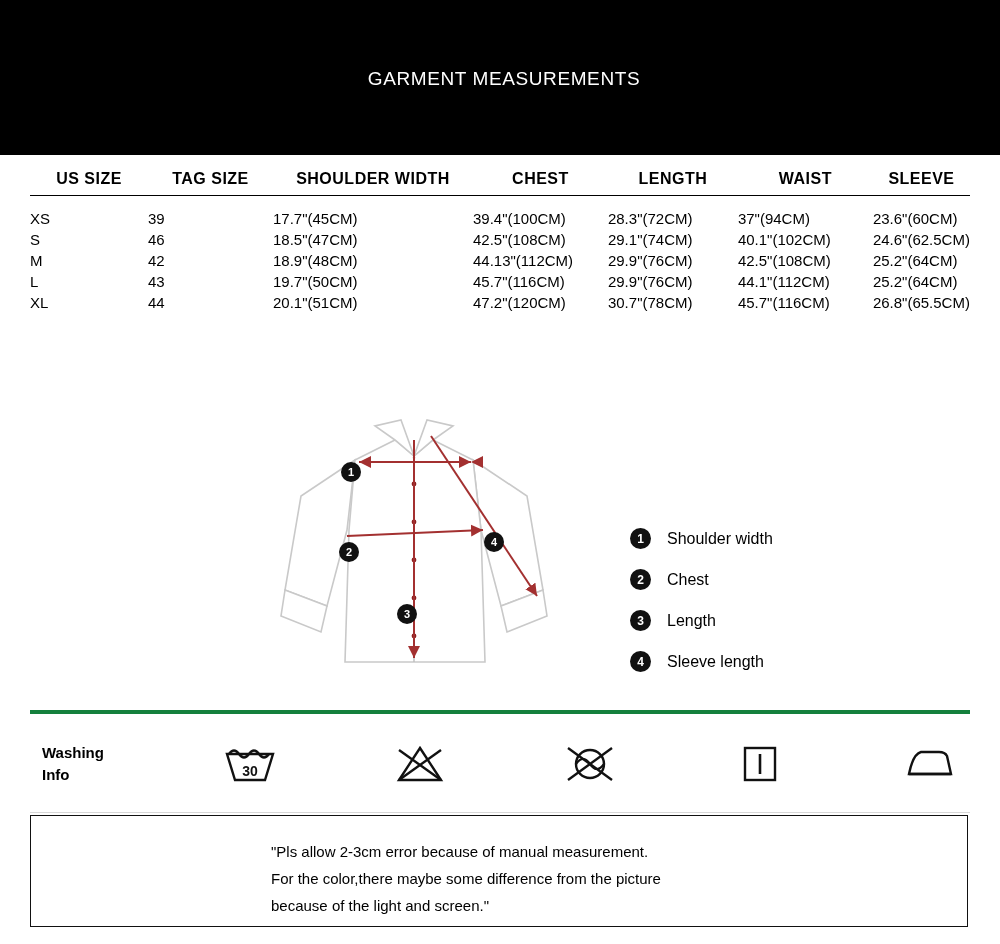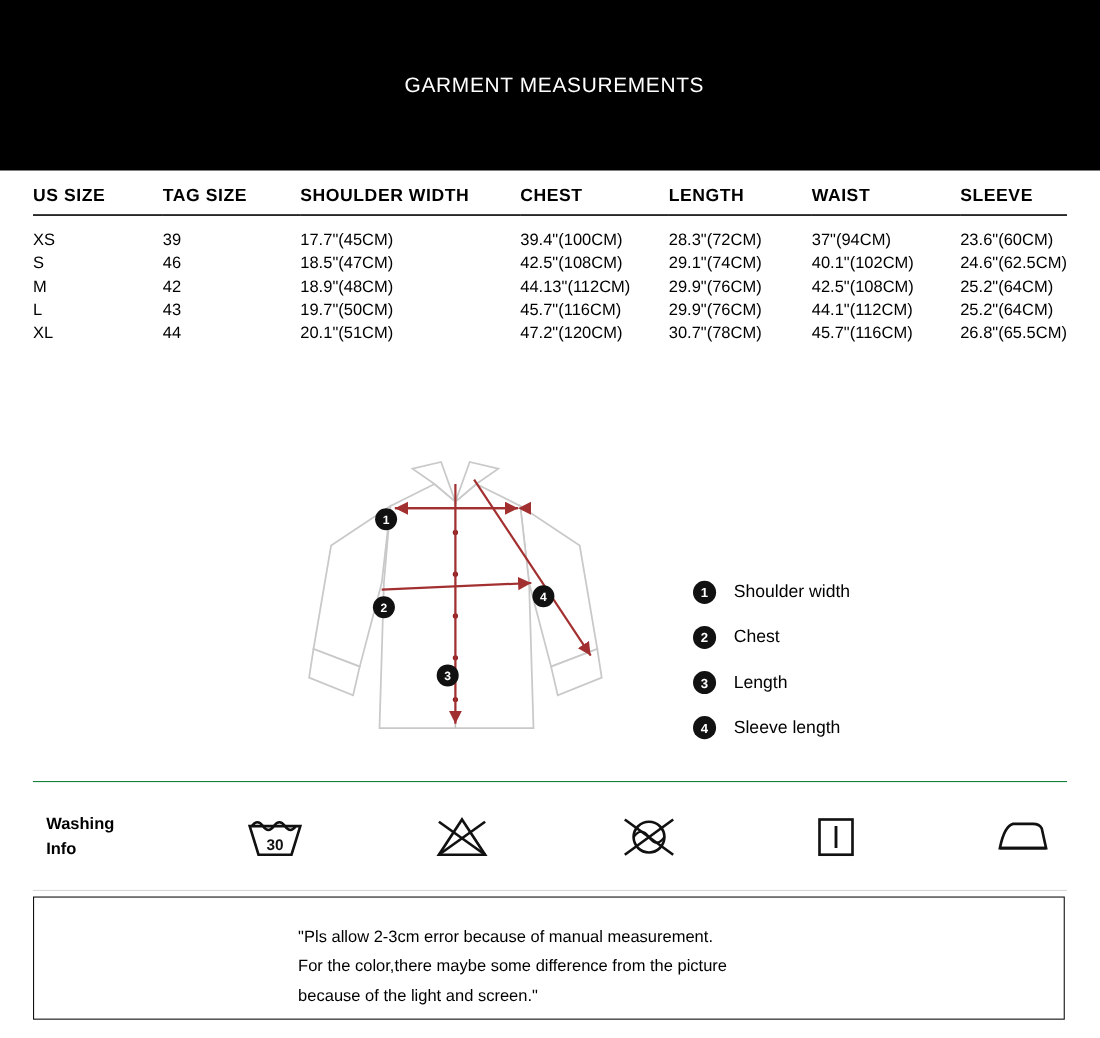--- a/index.html
+++ b/index.html
@@ -42,21 +42,21 @@
     left: 30px;
     top: 170px;
     width: 940px;
   }
   table.size-table {
     border-collapse: collapse;
     width: 940px;
     font-size: 15px;
   }
   table.size-table thead th {
-    text-align: left;
+    text-align: center;
     font-weight: bold;
     font-size: 16px;
     padding: 0 0 7px 0;
     white-space: nowrap;
     letter-spacing: 0.5px;
   }
   table.size-table thead tr {
     border-bottom: 1.5px solid #000;
   }
   table.size-table tbody td {
@@ -121,21 +121,21 @@
     font-size: 16px;
   }
 
   
   .wash-band {
     position: absolute;
     left: 30px;
     top: 710px;
     width: 940px;
     height: 98px;
-    border-top: 1px solid #15803d;
+    border-top: 4px solid #15803d;
     border-bottom: 1px solid #d8d8d8;
   }
   .wash-label {
     position: absolute;
     left: 12px;
     top: 28px;
     font-size: 15px;
     font-weight: bold;
     line-height: 22px;
   }

